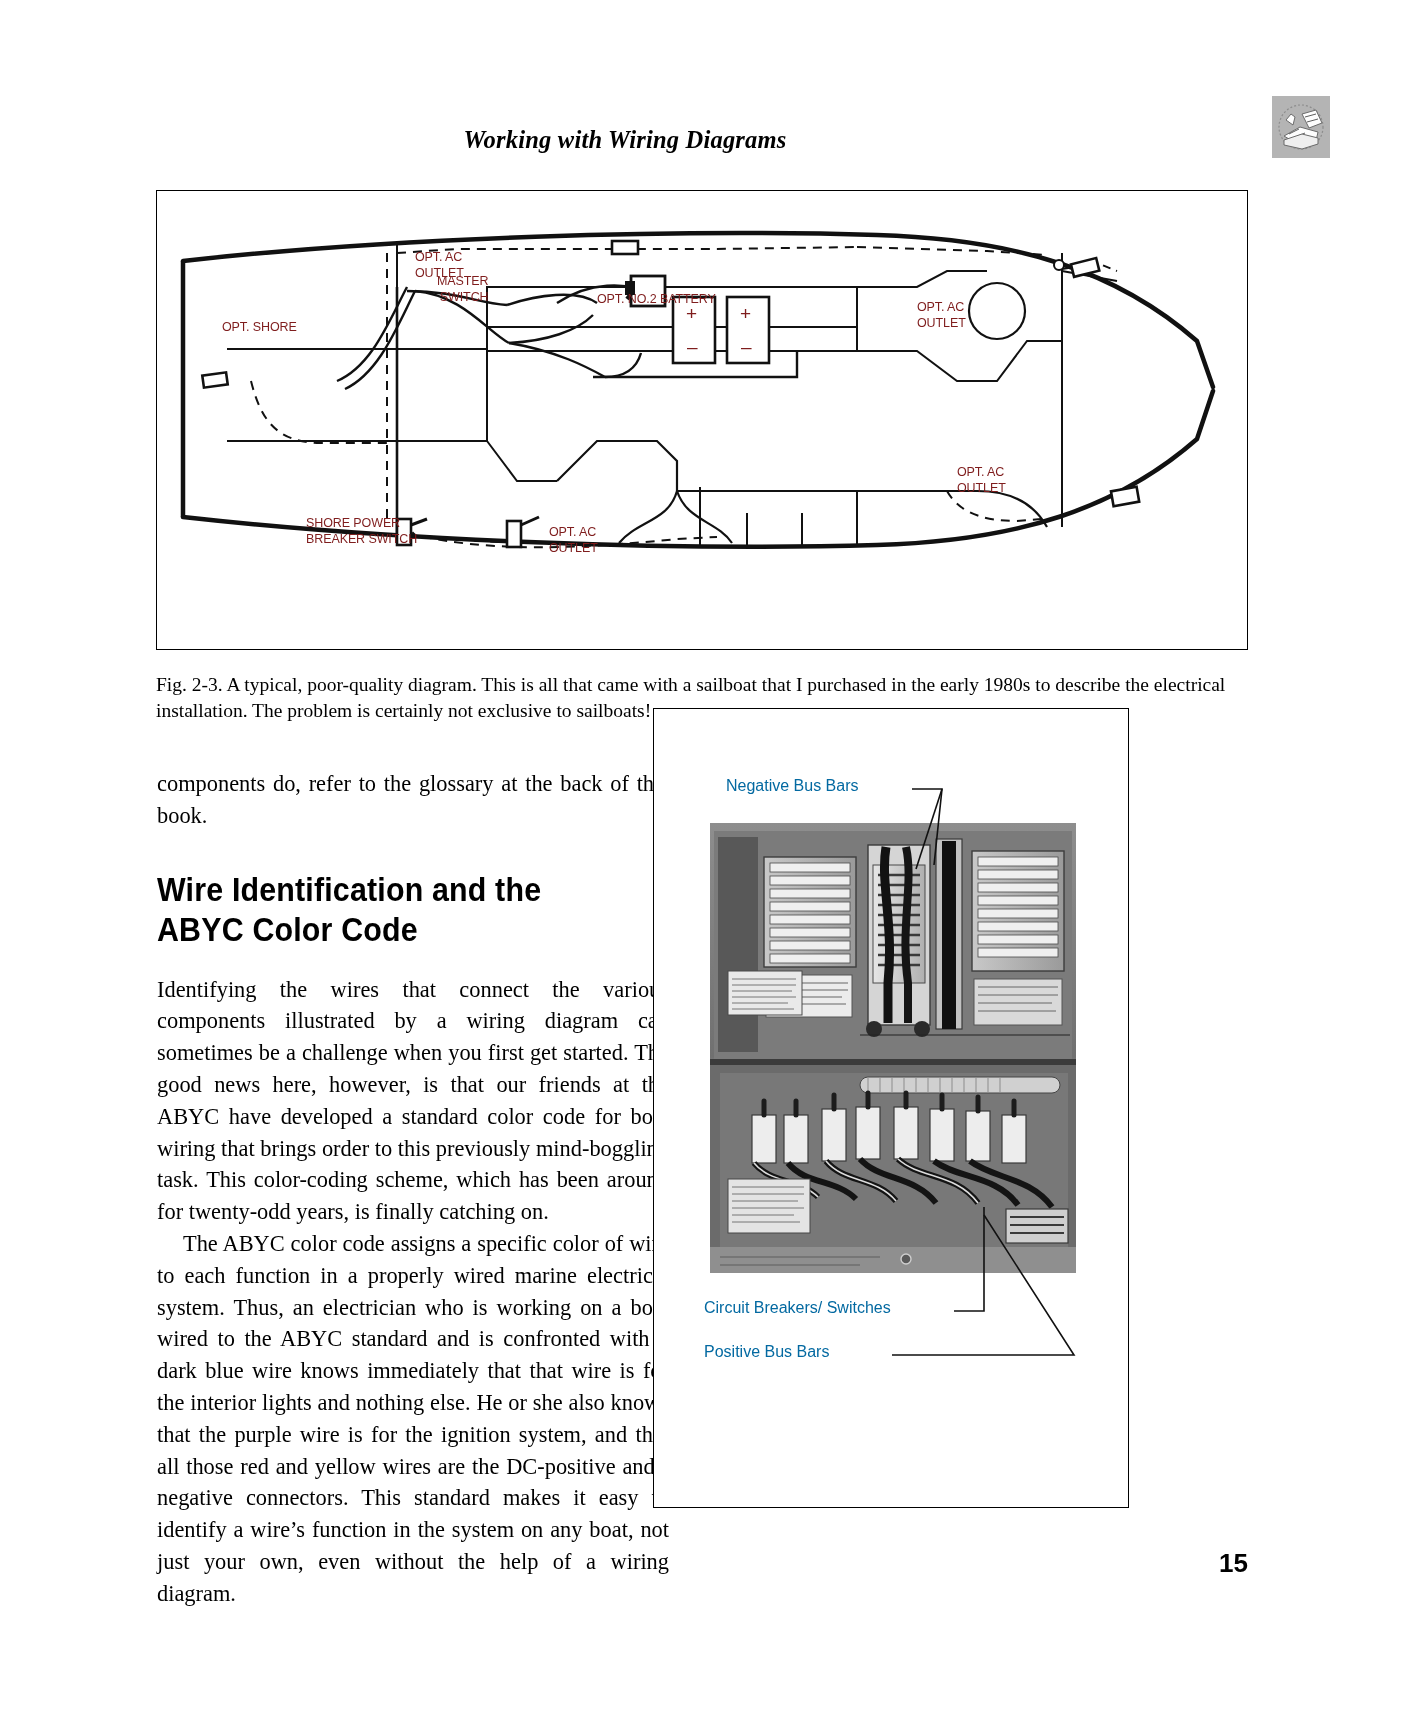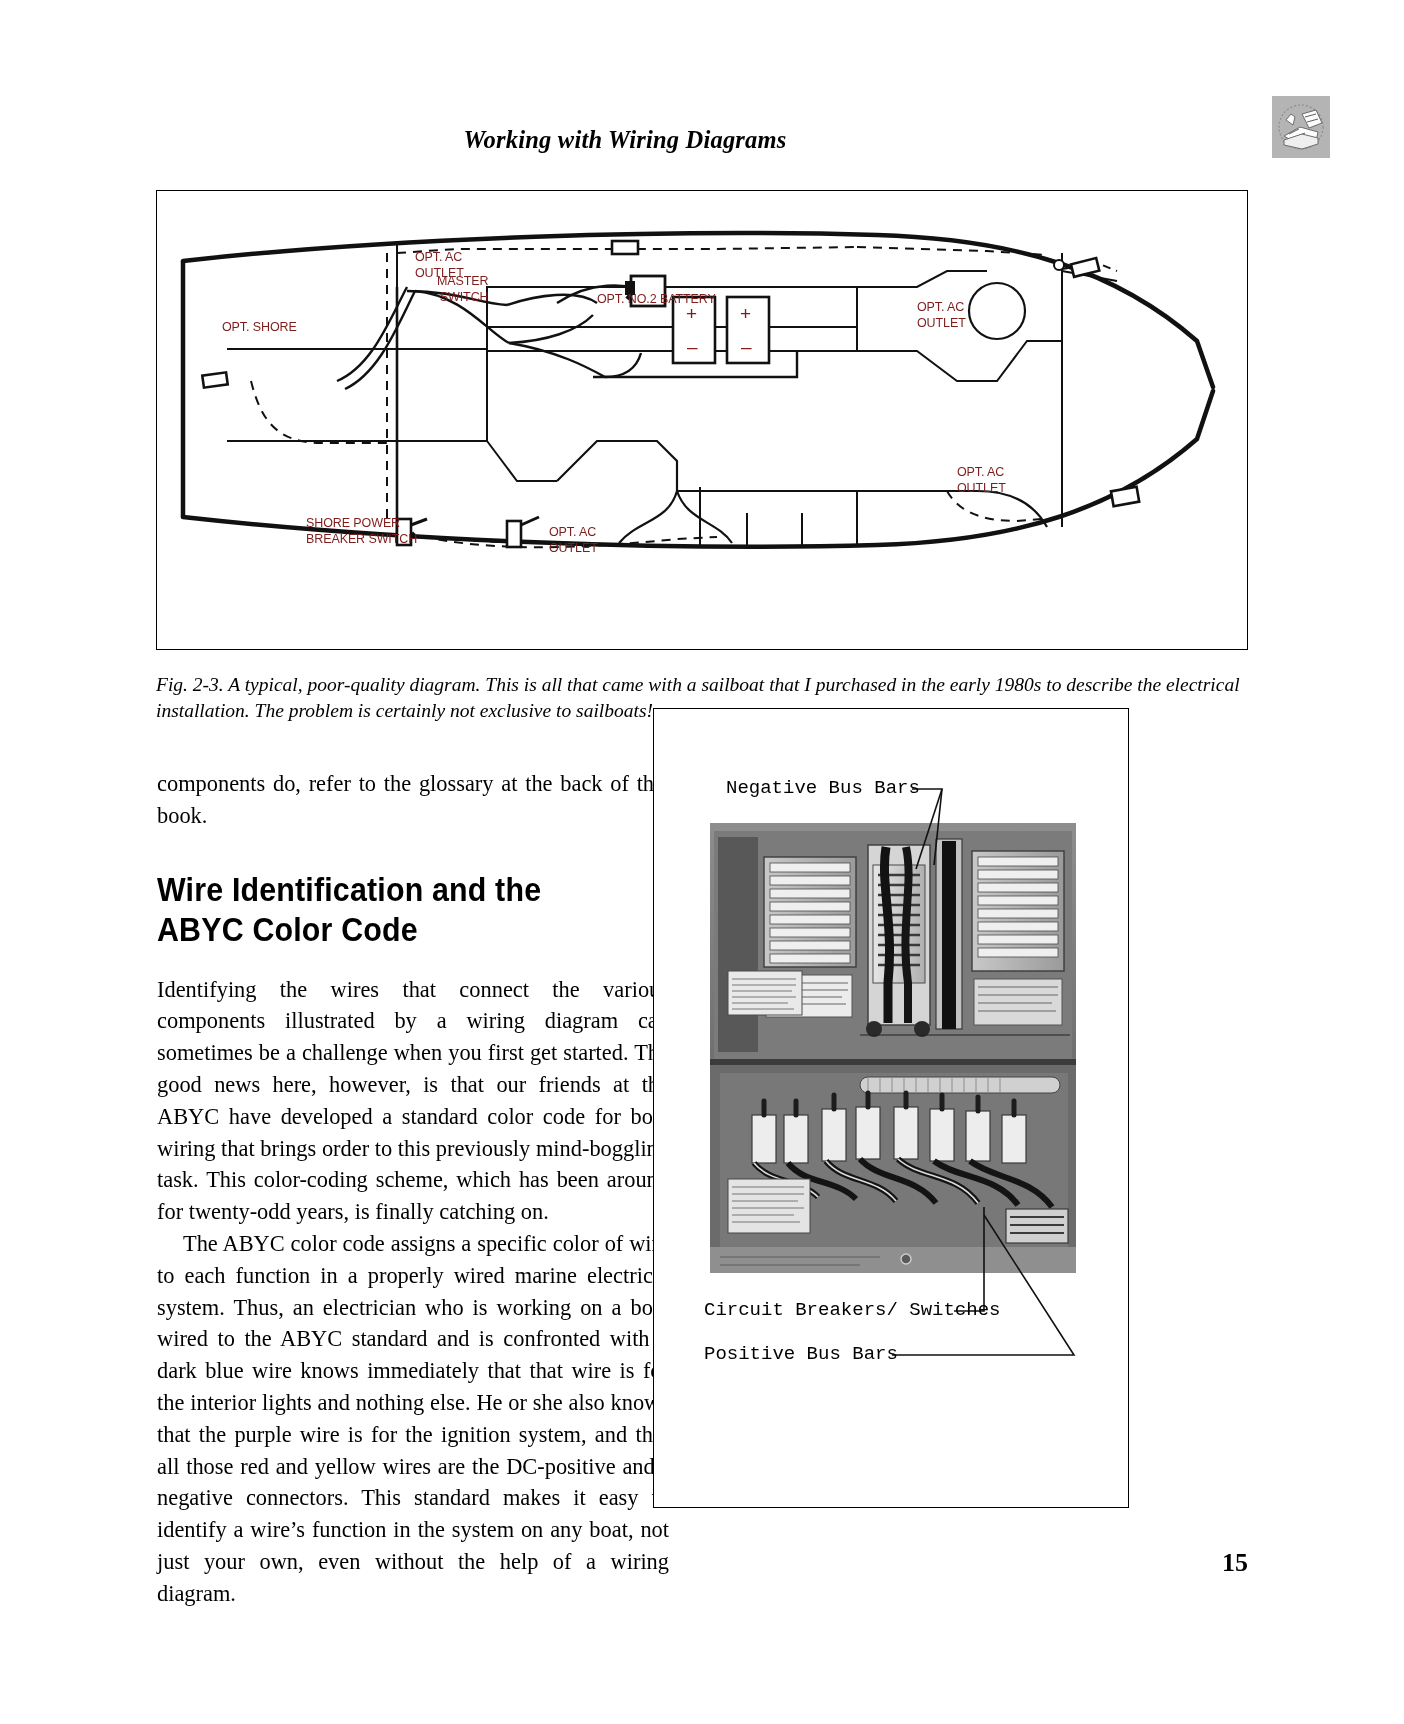--- a/index.html
+++ b/index.html
@@ -36,21 +36,21 @@
   .fig23 .lbl {
     position:absolute;
     font-family:"Liberation Sans", sans-serif;
     font-size:12.5px; line-height:16px; color:#7f1d1d;
     white-space:pre;
     letter-spacing:-0.1px;
   }
 
   .cap {
     font-family:"Liberation Serif", serif;
-    font-style:italic; font-size:19.5px; line-height:26px;
+    font-size:19.5px; line-height:26px;
   }
   .cap23 { position:absolute; left:156px; top:672px; width:1095px; }
 
   
   .colL {
     position:absolute; left:157px; top:768px; width:512px;
   }
   .body-p {
     font-family:"Liberation Serif", serif;
     font-size:22.4px; line-height:31.8px;
@@ -77,30 +77,30 @@
     border:1.4px solid #000; box-sizing:border-box; background:#fff;
     overflow:hidden;
   }
   .fig24 .photo {
     position:absolute; left:56px; top:114px; width:366px; height:450px;
     background:#6e6e6e;
     overflow:hidden;
   }
   .fig24 .plabel {
     position:absolute;
-    font-family:Liberation Mono, monospace;
-    font-size:19px; color:#000000; white-space:pre;
+    font-family:Liberation Sans, sans-serif;
+    font-size:16px; color:#0369a1; white-space:pre;
   }
   .fig24 svg.leaders { position:absolute; left:0; top:0; }
   .cap24 { position:absolute; left:653px; top:1514px; width:400px; }
 
   .pageno {
     position:absolute; left:1150px; top:1548px; width:98px;
     text-align:right;
-    font-family:Liberation Serif, serif;
+    font-family:Liberation Sans, sans-serif;
     font-weight:700; font-size:26px;
   }
 </style>
 </head>
 <body>
 
 <div class="page">
 
   <div class="runhead">Working with Wiring Diagrams</div>
   <div class="runhead-icon">

